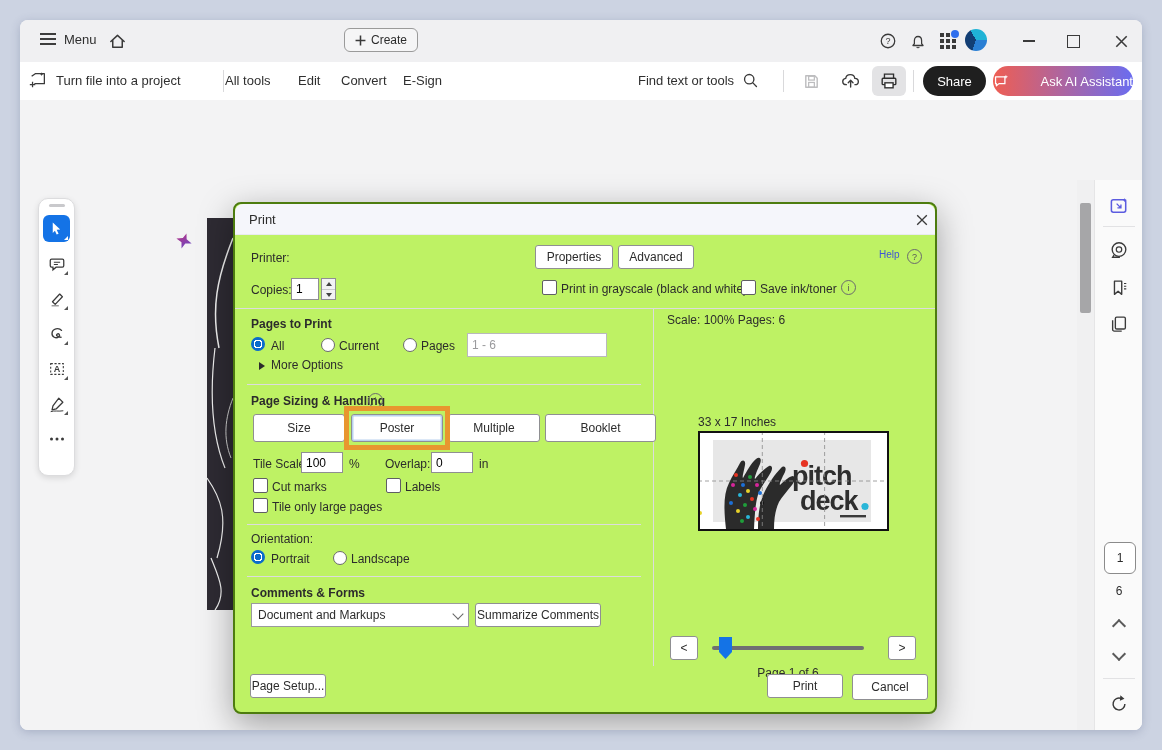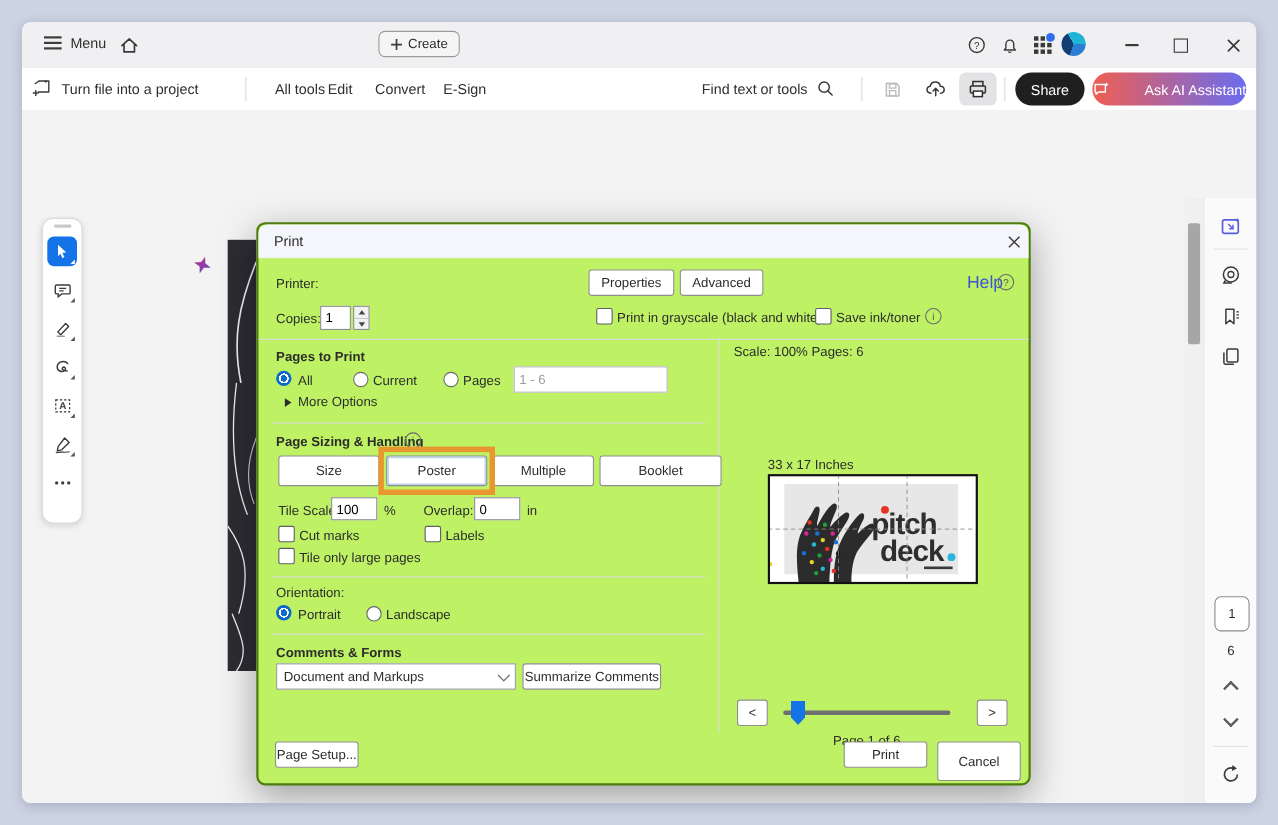--- a/index.html
+++ b/index.html
@@ -48,21 +48,21 @@
   .chk{position:absolute;width:13px;height:13px;border:1px solid #5f5f63;border-radius:2px;background:#fff}
   .radio{position:absolute;width:14px;height:14px;border-radius:50%}
   .radio.on{background:radial-gradient(circle,#0b6bcb 0 3px,#ffffff 3px 4.5px,#0b6bcb 4.5px 7px)}
   .radio.off{border:1px solid #6a6a6e;background:#fff;width:12px;height:12px}
   .lbl{position:absolute;font-size:12px;white-space:nowrap}
   .bold{font-weight:bold}
   .info-i{display:inline-flex;width:13px;height:13px;border:1px solid #6a6a6e;border-radius:50%;align-items:center;justify-content:center;font-size:9px;color:#555}
   .orange-hl{position:absolute;border:5px solid #e8962f;background:transparent}
   .slider-track{position:absolute;height:4px;background:#6f6f72;border-radius:2px}
   .slider-thumb{position:absolute;width:13px;height:22px;background:#1473e6;clip-path:polygon(0 0,100% 0,100% 68%,50% 100%,0 68%)}
-  .helplink{color:#3f56d4;font-size:16px}
+  .helplink{color:#3f56d4;font-size:10px}
   svg{display:block}
 </style>
 </head>
 <body>
 
 <div class="app">
 
   <div class="titlebar">
     <div class="abs hrow" style="left:20px;top:10px">
       <span class="hamburger">
@@ -128,21 +128,21 @@
   <div class="toolbar">
     <div class="abs hrow" style="left:8px;top:8px">
       <svg width="20" height="20" viewBox="0 0 22 22">
           <path d="M4,7 L8,4 H18 V15 H7" fill="none" stroke="#3a3a3a" stroke-width="1.4" stroke-linejoin="round"></path>
           <path d="M15,2.5 l0.6,1.4 1.4,0.6 -1.4,0.6 -0.6,1.4 -0.6,-1.4 -1.4,-0.6 1.4,-0.6 Z" fill="#3a3a3a"></path>
           <path d="M5,13 V19 M2,16 H8" stroke="#3a3a3a" stroke-width="1.4"></path>
         </svg>
       <span class="tb-label">Turn file into a project</span>
     </div>
     <div class="abs vdiv" style="left:203px;top:8px"></div>
-    <span class="abs tb-label" style="left:230px;top:11px">All tools</span>
+    <span class="abs tb-label" style="left:205px;top:11px">All tools</span>
     <span class="abs tb-label" style="left:278px;top:11px">Edit</span>
     <span class="abs tb-label" style="left:321px;top:11px">Convert</span>
     <span class="abs tb-label" style="left:383px;top:11px">E-Sign</span>
 
     <div class="abs hrow" style="left:618px;top:10px">
       <span class="tb-label">Find text or tools</span>
       <svg width="17" height="17" viewBox="0 0 20 20">
           <circle cx="8.5" cy="8.5" r="5.5" fill="none" stroke="#3a3a3a" stroke-width="1.6"></circle>
           <path d="M12.8,12.8 L17,17" stroke="#3a3a3a" stroke-width="1.6" stroke-linecap="round"></path>
         </svg>
@@ -464,19 +464,19 @@
       <div class="slider-track" style="left:477px;top:442px;width:152px"></div>
       <div class="slider-thumb" style="left:484px;top:433px"></div>
       <div class="abs" style="left:477px;top:462px;width:152px;text-align:center;font-size:12px">Page 1 of 6</div>
 
       <div class="btn" style="left:15px;top:470px;width:76px;height:24px">
         <span>Page Setup...</span>
       </div>
       <div class="btn" style="left:532px;top:470px;width:76px;height:24px">
         <span>Print</span>
       </div>
-      <div class="btn" style="left:617px;top:470px;width:76px;height:36px">
+      <div class="btn" style="left:617px;top:470px;width:76px;height:26px">
         <span>Cancel</span>
       </div>
     </div>
 
   </div>
 </div>
 
 </body></html>

